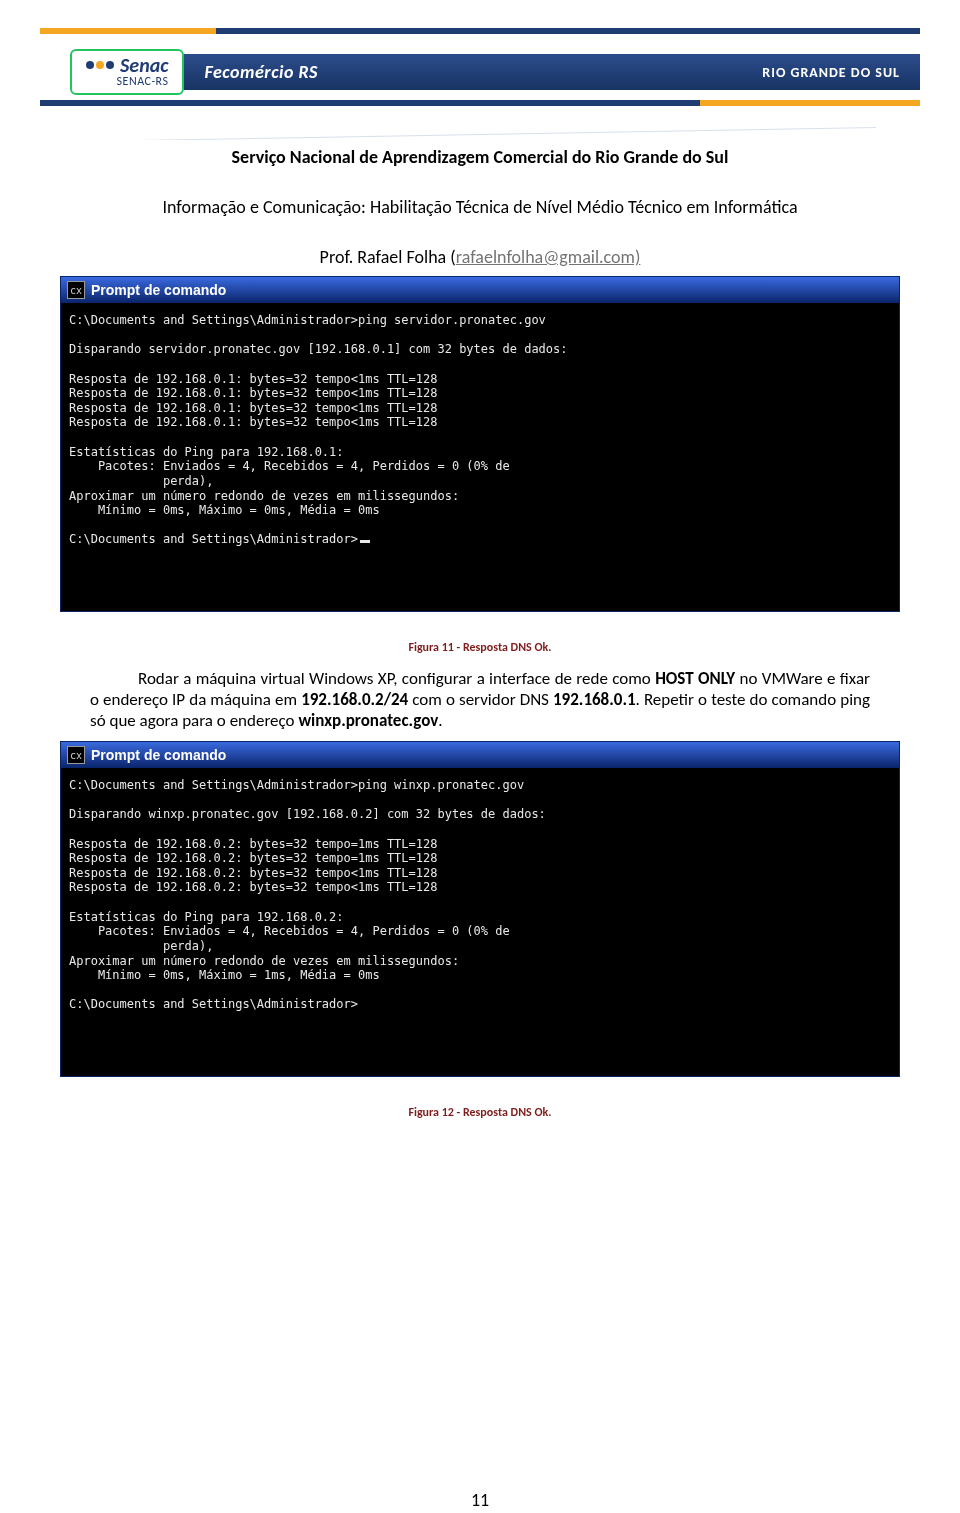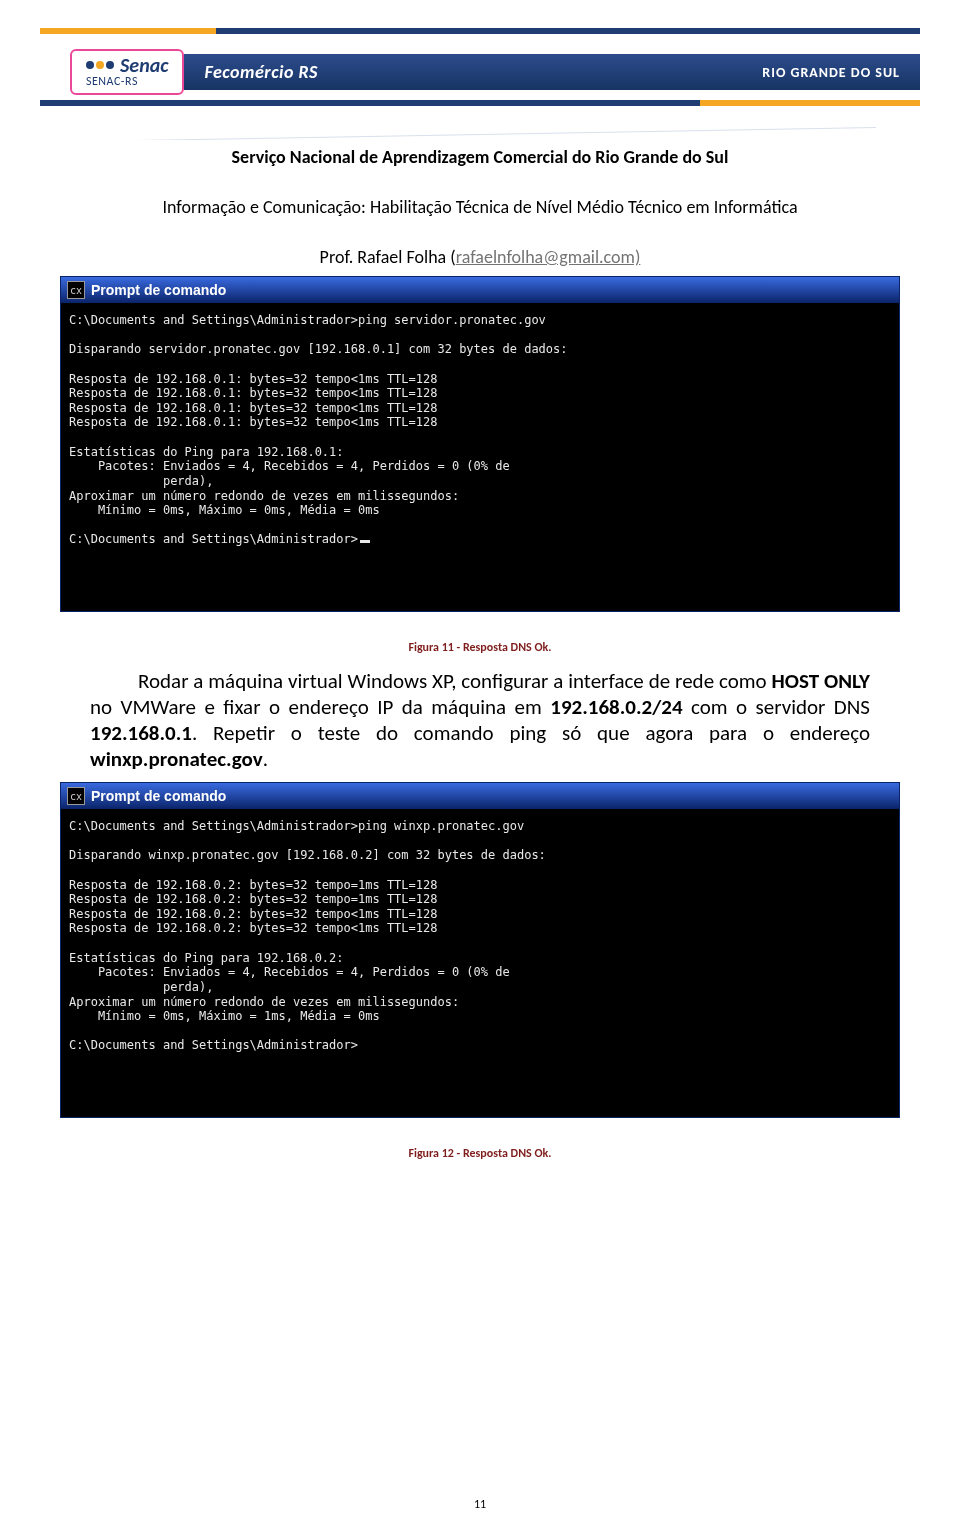--- a/index.html
+++ b/index.html
@@ -29,25 +29,25 @@
   }
   .banner .stripe-row {
     position: absolute;
     top: 30px; left: 0; right: 0;
     height: 44px;
     display: flex;
     align-items: center;
   }
   .banner .senac-box {
     background: #fff;
-    border: 2px solid #ec4899;
+    border: 2px solid #22c55e;
     border-radius: 6px;
     padding: 4px 14px 6px 14px;
     margin-left: 30px;
-    text-align: left;
+    text-align: right;
     line-height: 1;
   }
   .banner .senac-mark {
     display:flex; gap:6px; align-items:center; justify-content:center;
   }
   .banner .senac-mark .dots {
     display:flex; gap:2px;
   }
   .banner .senac-mark .dot {
     width:8px;height:8px;border-radius:50%;background:#1f3c73;
@@ -125,33 +125,33 @@
   .figcap {
     text-align:center;
     color:#7f1d1d;
     font-weight:bold;
     font-size:12px;
     margin: 28px 0 14px 0;
   }
   
   .para {
     margin: 6px 90px 10px 90px;
-    font-size:21px;
+    font-size:17px;
     color:#000;
     text-align:justify;
   }
   .para .bold { font-weight:bold; }
   .para p { margin:0; text-indent: 48px; }
   
   .pagenum {
     position:absolute;
     bottom: 22px;
     left:0; right:0;
     text-align:center;
-    font-size:12px;
+    font-size:18px;
   }
 </style>
 </head>
 <body>
 
 <div class="page">
 
   <div class="banner">
     <div class="stripe-top"></div>
     <div class="stripe-row">

